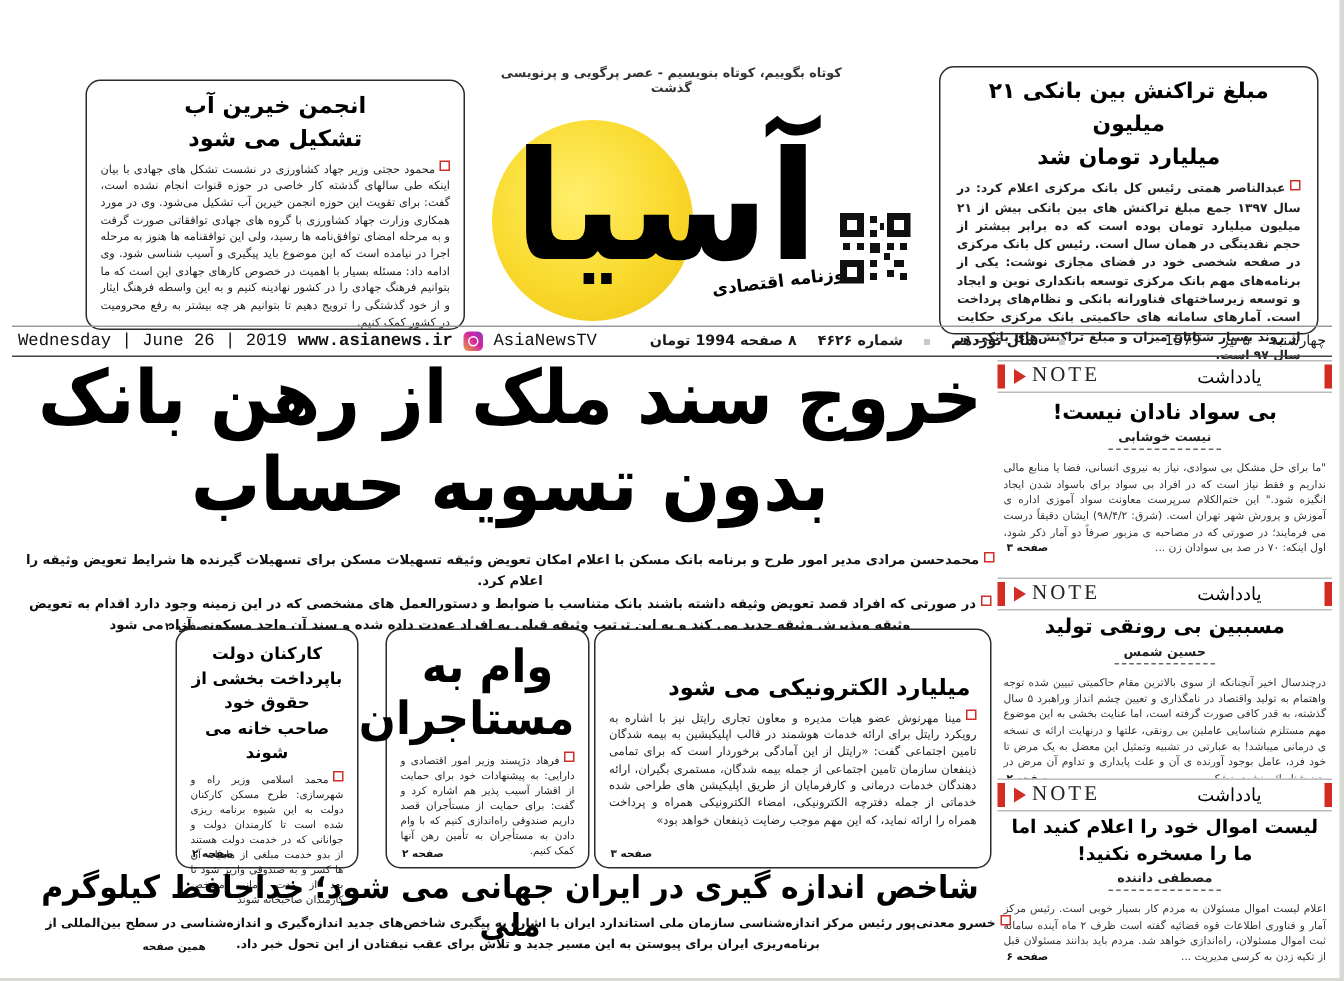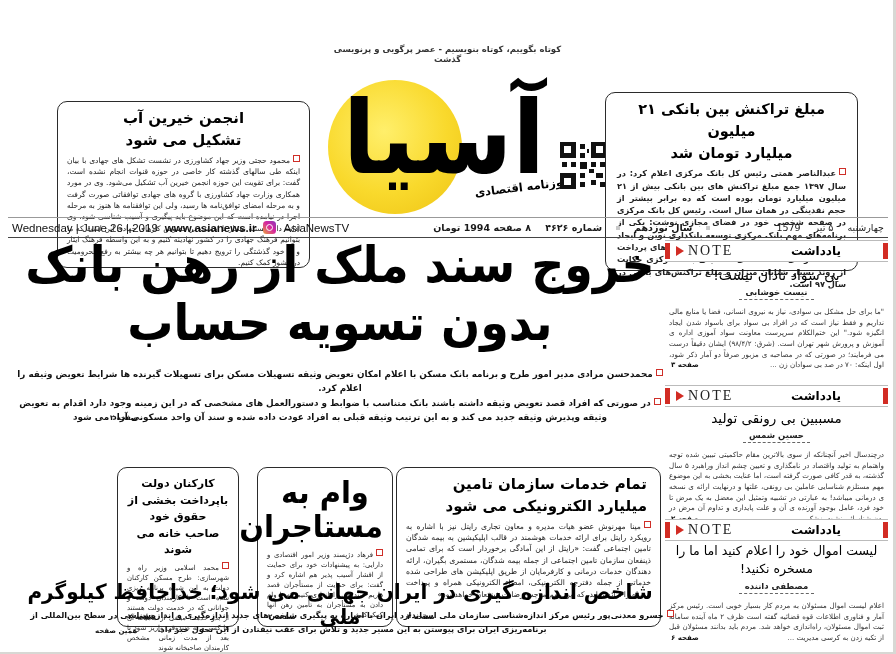--- a/index.html
+++ b/index.html
@@ -4,21 +4,21 @@
 <style>
   html,body{margin:0;padding:0;background:#e8e8e6;}
   .page{position:relative;width:896px;height:654px;background:#ffffff;margin:0 auto;
         font-family:"DejaVu Sans",sans-serif;color:#1a1a1a;overflow:hidden;
         box-shadow:inset -3px -2px 0 #d8d8d4;}
   .fa{direction:rtl;}
   .en{direction:ltr;}
 
   
   .nbox{position:absolute;border:1.2px solid #2b2b2b;border-radius:10px;background:#fff;
-        padding:5px 9px;box-sizing:border-box;margin-top:48px;}
+        padding:5px 9px;box-sizing:border-box;}
   .nbox h2{margin:1px 0 3px 0;text-align:center;font-weight:bold;color:#000;}
   .nbox .body{text-align:justify;color:#222;}
   .bullet{display:inline-block;width:5px;height:5px;border:1.6px solid #cf2e28;background:#fff;
           margin-left:3px;vertical-align:1px;}
   .pgref{position:absolute;font-weight:bold;font-size:7px;color:#111;}
 
   
   .box-water{left:57px;top:53px;width:253px;height:167px;}
   .box-water h2{font-size:15px;line-height:1.45;}
   .box-water .body{font-size:7.5px;line-height:1.52;}
@@ -29,30 +29,30 @@
   .sun{position:absolute;left:328px;top:80px;width:134px;height:134px;border-radius:50%;
        background:radial-gradient(circle at 42% 38%,#ffef6b 0%,#f9d92c 55%,#edc213 100%);}
   .logo-script{position:absolute;left:298px;top:58px;width:292px;height:160px;
                font-size:96px;font-weight:bold;text-align:center;line-height:160px;color:#000;
                transform:scaleY(1.05);}
   .logo-sub{position:absolute;left:458px;top:180px;width:128px;text-align:center;
             font-size:11.5px;font-weight:bold;transform:rotate(-7deg);color:#000;}
   .qr{position:absolute;left:560px;top:142px;width:47px;height:47px;}
 
   
-  .box-bank{left:605px;top:44px;width:253px;height:179px;}
+  .box-bank{left:626px;top:44px;width:253px;height:179px;}
   .box-bank h2{font-size:14.5px;line-height:1.5;}
   .box-bank .body{font-size:8.2px;line-height:1.5;font-weight:bold;padding:0 2px;}
 
   
   .datebar{position:absolute;left:8px;top:217px;width:880px;height:21px;
            border-top:1px solid #999;border-bottom:1.4px solid #444;
            display:flex;align-items:center;justify-content:space-between;box-sizing:border-box;
            padding:0 4px;}
-  .datebar .left{display:flex;align-items:center;gap:7px;font-family:Liberation Sans, sans-serif;
+  .datebar .left{display:flex;align-items:center;gap:7px;font-family:Liberation Mono, monospace;
                  font-size:11.5px;color:#111;}
   .datebar .left .site{font-weight:bold;}
   .ig-icon{width:13px;height:13px;border-radius:3.5px;display:flex;align-items:center;justify-content:center;
            background:linear-gradient(45deg,#e8a33d 0%,#d6249f 55%,#8a3ab9 100%);}
   .ig-lens{width:5px;height:5px;border:1.4px solid #fff;border-radius:50%;}
   .datebar .right{display:flex;align-items:center;direction:rtl;font-size:9.5px;gap:14px;}
   .datebar .right .b{font-weight:bold;}
   .sep{width:4px;height:4px;background:#c9c9c9;display:inline-block;}
   .gap-lg{width:38px;}
 
@@ -86,23 +86,23 @@
   .bottom-pgref{left:95px;top:627px;}
 
   
   .notes-col{position:absolute;left:665px;top:240px;width:223px;}
   .note-header{position:absolute;left:0;width:223px;height:22px;display:flex;align-items:center;
                border-top:1px solid #bbb;border-bottom:1px solid #bbb;background:#fff;box-sizing:border-box;}
   .rbar{width:5px;height:16px;background:#d22c24;}
   .tri{width:0;height:0;border-left:8px solid #d22c24;border-top:5px solid transparent;
        border-bottom:5px solid transparent;margin:0 4px 0 6px;}
   .note-en{font-family:Liberation Serif, serif;font-size:14px;letter-spacing:2px;color:#222;}
-  .note-fa{font-weight:bold;font-size:12px;margin-left:auto;margin-right:42px;color:#000;}
+  .note-fa{font-weight:normal;font-size:12px;margin-left:auto;margin-right:42px;color:#000;}
   .note{position:absolute;left:4px;width:215px;}
-  .note h3{margin:0;text-align:center;font-weight:normal;color:#000;}
+  .note h3{margin:0;text-align:center;font-weight:bold;color:#000;}
   .note .author{display:block;text-align:center;margin:4px auto 0;font-size:8.5px;font-weight:bold;
                 color:#222;width:max-content;border-bottom:1px dashed #666;padding:0 6px 2px;}
   .note .nbody{position:relative;margin-top:7px;font-size:7.1px;line-height:1.5;text-align:justify;
                color:#333;}
   .note .pgref{position:absolute;left:2px;bottom:0;background:#fff;padding-right:4px;}
   .n1{top:27px;} .n1 h3{font-size:14px;}
   .nh2{top:145px;} .n2{top:170px;} .n2 h3{font-size:13.5px;}
   .nh3{top:279px;} .n3{top:302px;} .n3 h3{font-size:12.5px;line-height:1.4;}
 </style>
 </head>
@@ -200,21 +200,21 @@
     <h2 class="fa">
       <span>وام به</span><br>
       <span>مستاجران</span>
     </h2>
     <div class="body fa"><span class="bullet"></span><span>فرهاد دژپسند وزیر امور اقتصادی و دارایی: به پیشنهادات خود برای حمایت از اقشار آسیب پذیر هم اشاره کرد و گفت: برای حمایت از مستأجران قصد داریم صندوقی راه‌اندازی کنیم که با وام دادن به مستأجران به تأمین رهن آنها کمک کنیم.</span></div>
     <span class="pgref">صفحه ۲</span>
   </div>
 
   <div class="nbox box-mid box-tamin">
     <h2 class="fa">
-      <span>تمام خدمات سازمان تامین</span><br>
+      <br>
       <span>میلیارد الکترونیکی می شود</span>
     </h2>
     <div class="body fa"><span class="bullet"></span><span>مینا مهرنوش عضو هیات مدیره و معاون تجاری رایتل نیز با اشاره به رویکرد رایتل برای ارائه خدمات هوشمند در قالب اپلیکیشین به بیمه شدگان تامین اجتماعی گفت: «رایتل از این آمادگی برخوردار است که برای تمامی ذینفعان سازمان تامین اجتماعی از جمله بیمه شدگان، مستمری بگیران، ارائه دهندگان خدمات درمانی و کارفرمایان از طریق اپلیکیشن های طراحی شده خدماتی از جمله دفترچه الکترونیکی، امضاء الکترونیکی همراه و پرداخت همراه را ارائه نماید، که این مهم موجب رضایت ذینفعان خواهد بود»</span></div>
     <span class="pgref">صفحه ۳</span>
   </div>
 
   <div class="bottom-title fa">شاخص اندازه گیری در ایران جهانی می شود؛ خداحافظ کیلوگرم ملی</div>
   <div class="bottom-body fa"><span class="bullet"></span><span>خسرو معدنی‌پور رئیس مرکز اندازه‌شناسی سازمان ملی استاندارد ایران با اشاره به پیگیری شاخص‌های جدید اندازه‌گیری و اندازه‌شناسی در سطح بین‌المللی از برنامه‌ریزی ایران برای پیوستن به این مسیر جدید و تلاش برای عقب نیفتادن از این تحول خبر داد.</span></div>
   <span class="pgref bottom-pgref">همین صفحه</span>
 

